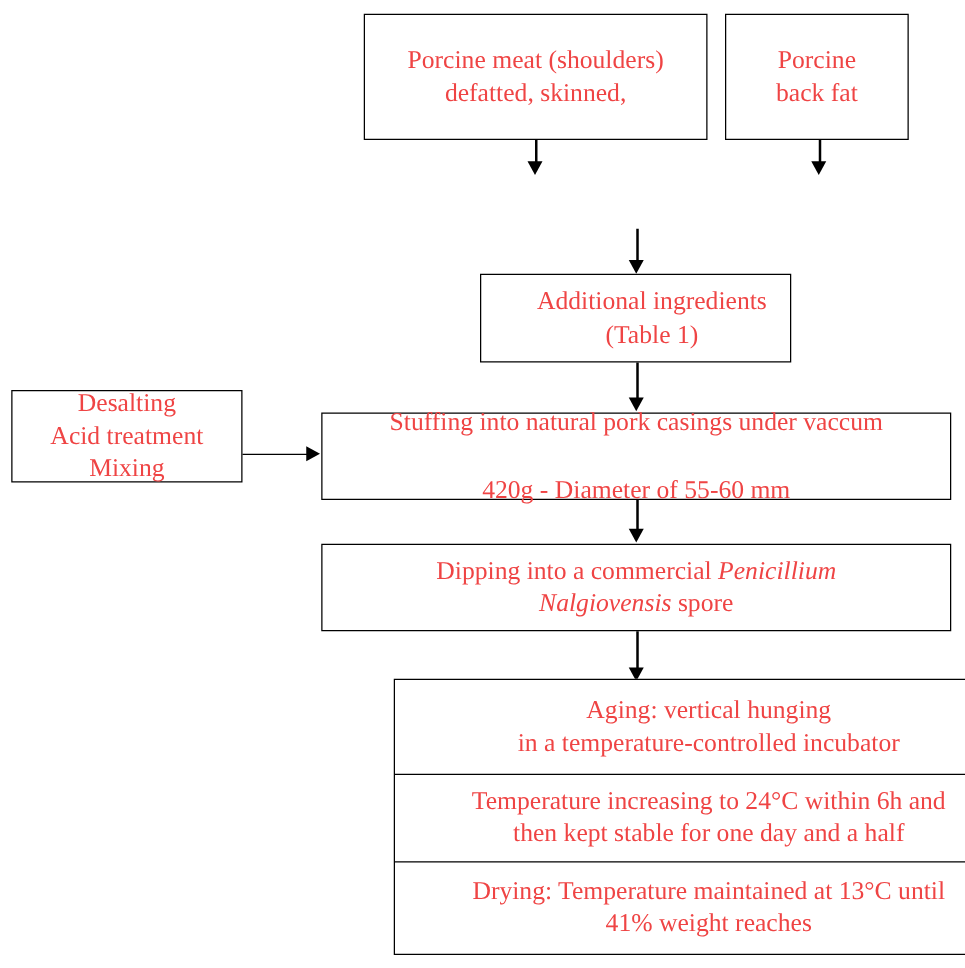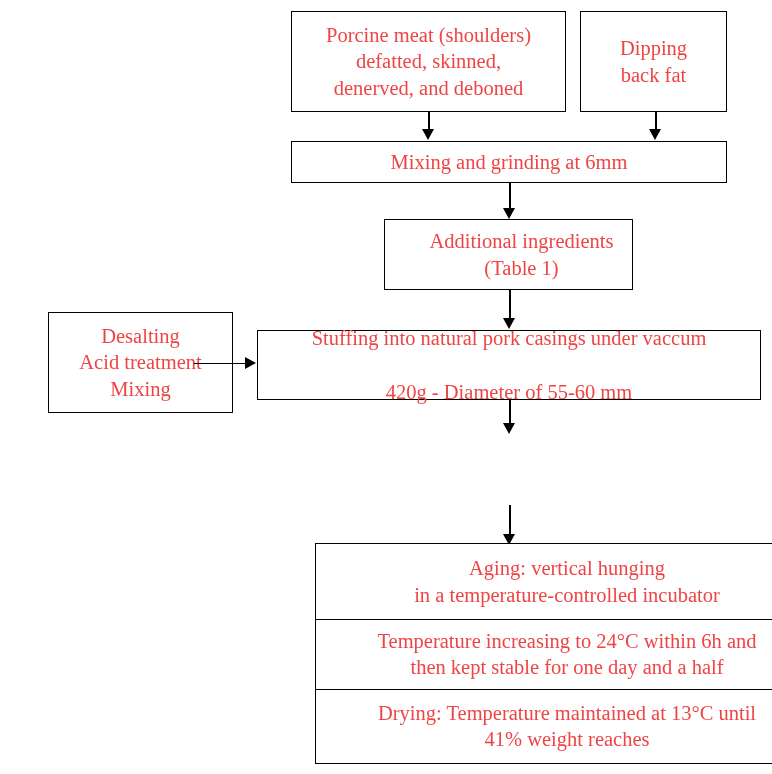--- a/index.html
+++ b/index.html
@@ -91,66 +91,66 @@
   }
 </style>
 </head>
 <body>
 
 <div id="canvas">
 
   <div class="box" style="left:291px; top:11px; width:275px; height:101px;">
     <span class="line">Porcine meat (shoulders)</span>
     <span class="line">defatted, skinned,</span>
-    <span class="line">denerved, and deboned</span>
   </div>
 
   <div class="box" style="left:580px; top:11px; width:147px; height:101px;">
-    <span class="line">Dipping</span>
+    <span class="line">Porcine</span>
     <span class="line">back fat</span>
   </div>
 
   <div class="vline" style="left:428px; top:112px; height:19px;"></div>
   <div class="arrowhead-down" style="left:422px; top:129px;"></div>
 
   <div class="vline" style="left:655px; top:112px; height:19px;"></div>
   <div class="arrowhead-down" style="left:649px; top:129px;"></div>
 
-  <div class="box" style="left:291px; top:141px; width:436px; height:42px;">
-    <span class="line">Mixing and grinding at 6mm</span>
-  </div>
 
   <div class="vline" style="left:509px; top:183px; height:27px;"></div>
   <div class="arrowhead-down" style="left:503px; top:208px;"></div>
 
   <div class="box" style="left:384px; top:219px; width:249px; height:71px;padding-left:32px;">
     <span class="line">Additional ingredients</span>
     <span class="line">(Table 1)</span>
   </div>
 
   <div class="vline" style="left:509px; top:290px; height:29px;"></div>
   <div class="arrowhead-down" style="left:503px; top:318px;"></div>
 
-  <div class="box" style="left:9px; top:312px; width:185px; height:101px;margin-left:39px;">
+  <div class="box" style="left:9px; top:312px; width:185px; height:74px;">
     <span class="line">Desalting</span>
     <span class="line">Acid treatment</span>
     <span class="line">Mixing</span>
   </div>
 
   <div class="hline" style="left:194px; top:363px; width:52px;"></div>
   <div class="arrowhead-right" style="left:245px; top:357px;"></div>
 
   <div class="box" style="left:257px; top:330px; width:504px; height:70px;gap:28px;">
     <span class="line">Stuffing into natural pork casings under vaccum</span>
     <span class="line">420g - Diameter of 55-60 mm</span>
   </div>
 
   <div class="vline" style="left:509px; top:400px; height:24px;"></div>
   <div class="arrowhead-down" style="left:503px; top:423px;"></div>
 
+  <div class="box" style="left:257px; top:435px; width:504px; height:70px;">
+    <span class="line"><span>Dipping into a commercial </span><span class="sci">Penicillium</span></span>
+    <span class="line"><span class="sci">Nalgiovensis</span><span> spore</span></span>
+  </div>
 
   <div class="vline" style="left:509px; top:505px; height:31px;"></div>
   <div class="arrowhead-down" style="left:503px; top:534px;"></div>
 
   <div class="stack" style="left:271px; top:543px; width:504px; height:221px;margin-left:44px;">
     <div class="stack-row" style="height:77px;">
       <span class="line">Aging: vertical hunging</span>
       <span class="line">in a temperature-controlled incubator</span>
     </div>
     <div class="stack-row" style="height:70px;">

